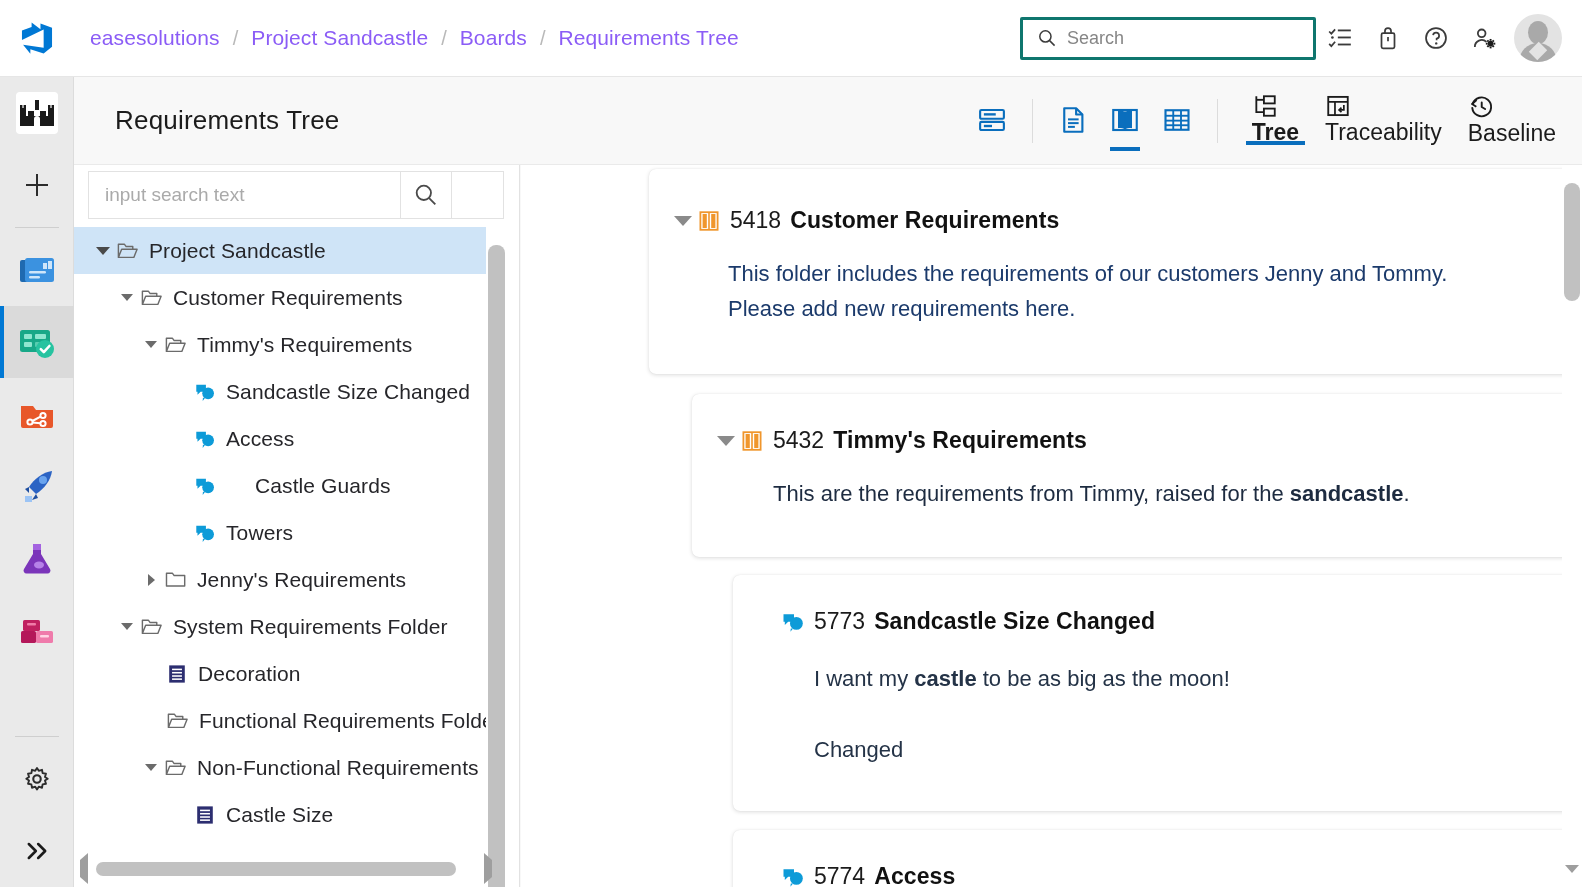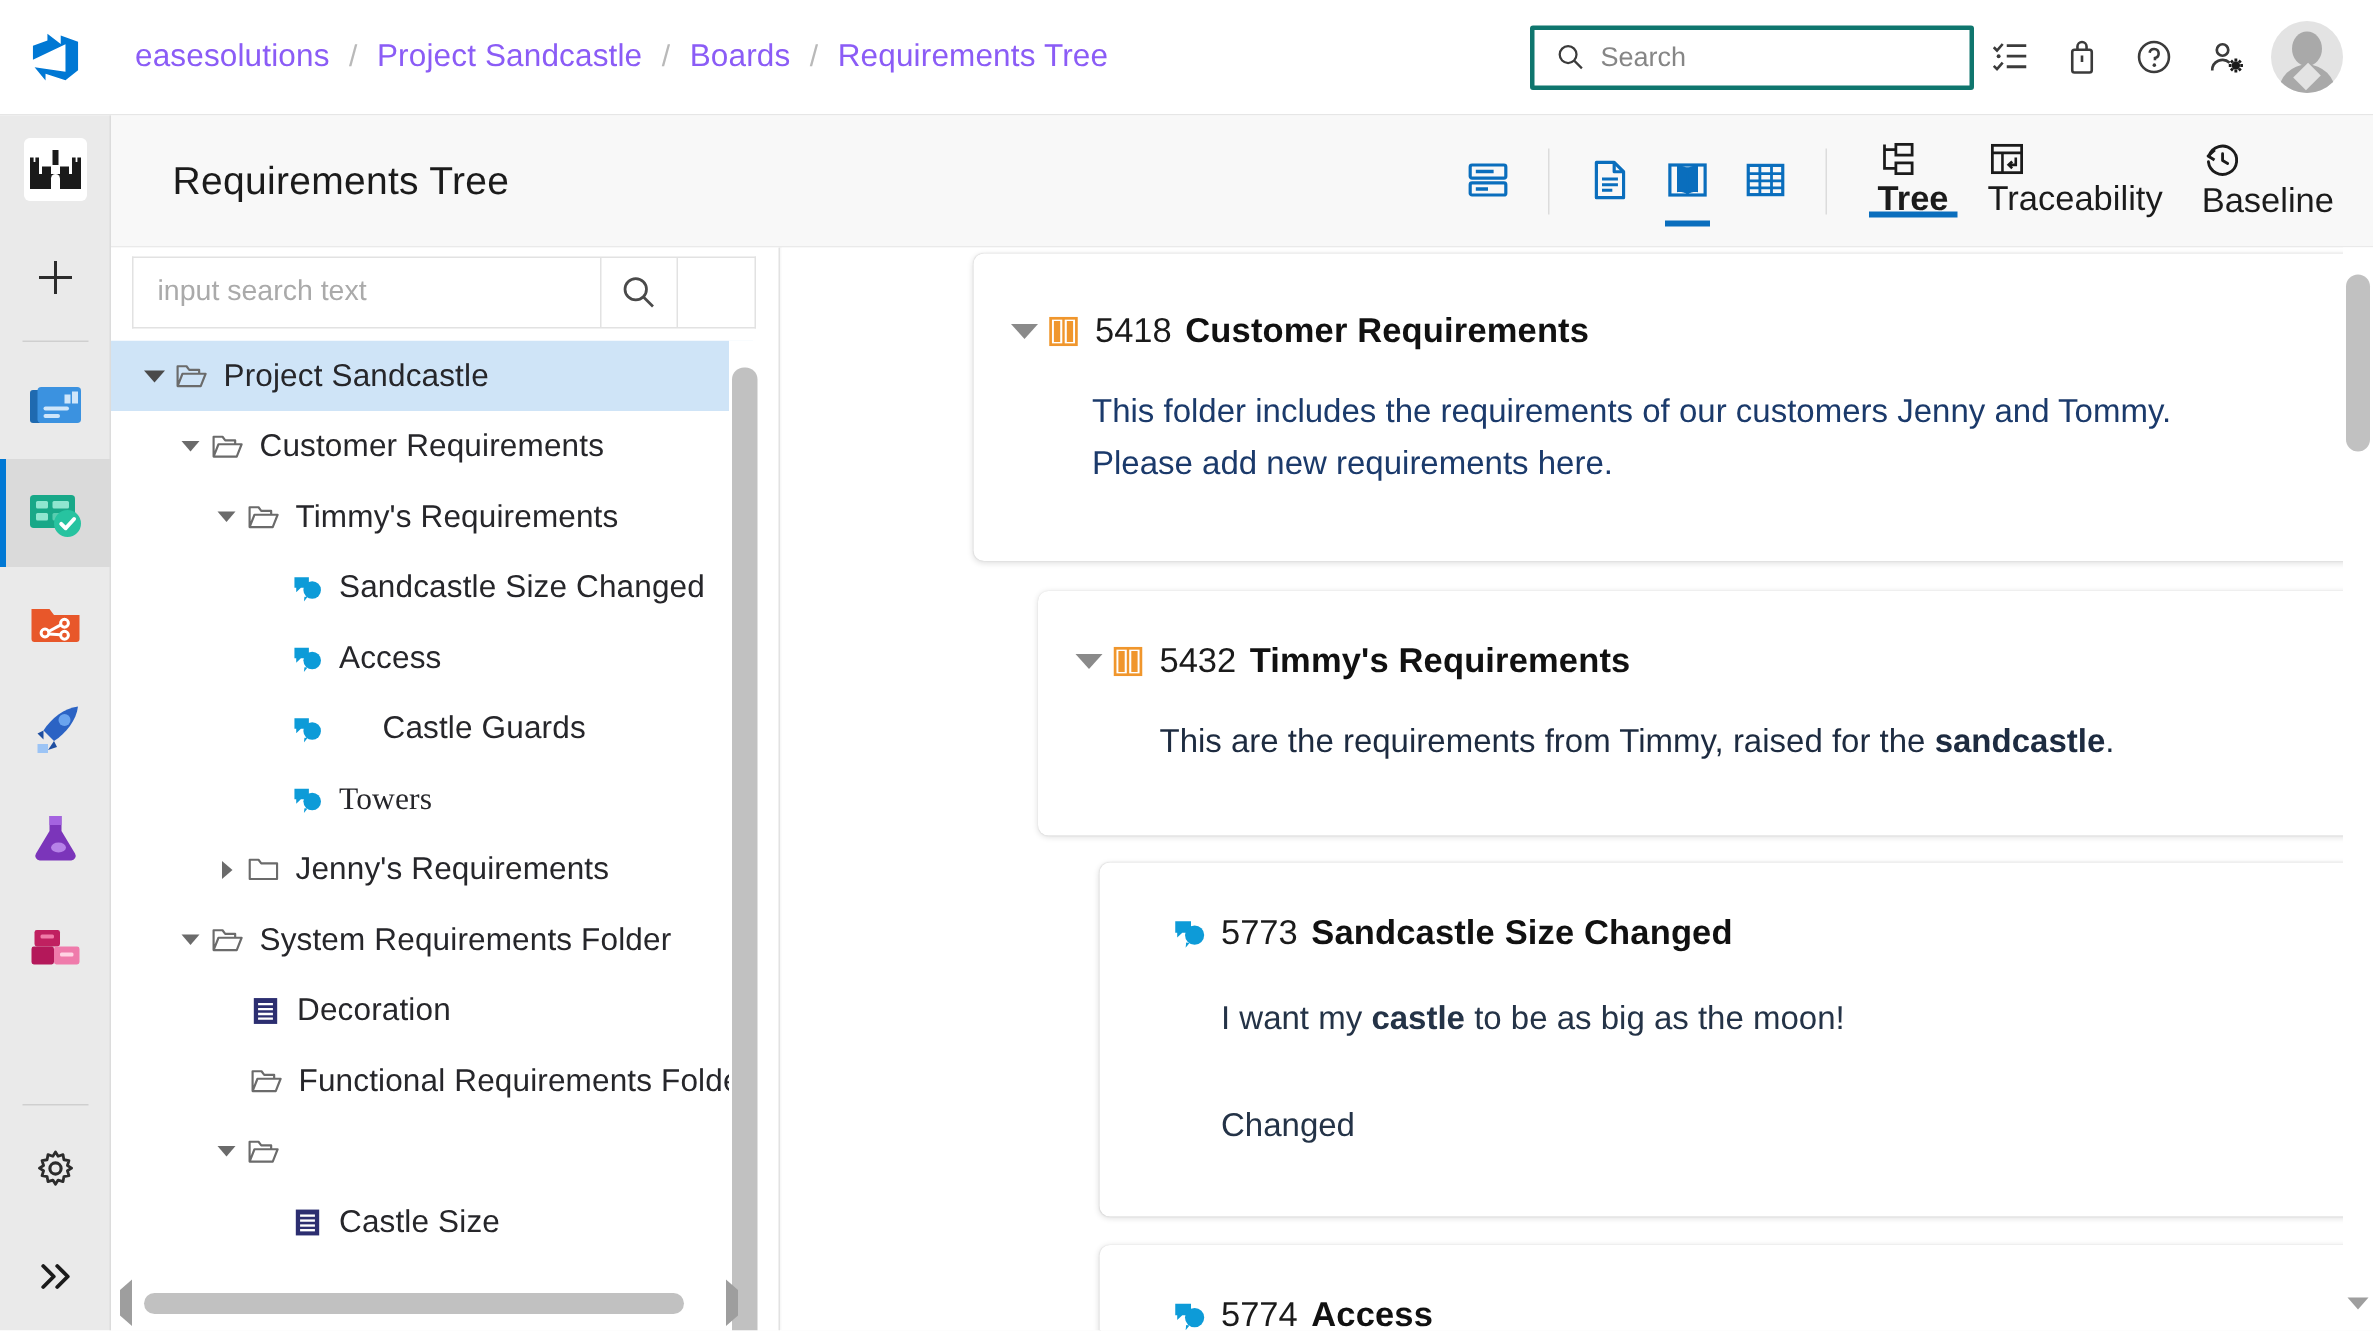--- a/index.html
+++ b/index.html
@@ -843,21 +843,21 @@
           <span class="ticon">
             <svg width="22" height="22" viewBox="0 0 24 24">
               <path d="M2.5 4.2 h10.5 v7.6 H7.2 l-3.4 3.2 v-3.2 H2.5 z" fill="#0d9bd8"></path>
               <circle cx="15.4" cy="13.4" r="6.4" fill="#0d9bd8"></circle>
               <path d="M12 18.6 l-2.6 3.2 l0.4 -3.4 z" fill="#0d9bd8"></path>
             </svg>
           </span>
           <span class="tlabel">Castle Guards</span>
         </div>
 
-        <div class="tnode" style="padding-left:120px;font-family:Liberation Serif, serif;">
+        <div class="tnode" style="padding-left:120px;">
           <span class="ticon">
             <svg width="22" height="22" viewBox="0 0 24 24">
               <path d="M2.5 4.2 h10.5 v7.6 H7.2 l-3.4 3.2 v-3.2 H2.5 z" fill="#0d9bd8"></path>
               <circle cx="15.4" cy="13.4" r="6.4" fill="#0d9bd8"></circle>
               <path d="M12 18.6 l-2.6 3.2 l0.4 -3.4 z" fill="#0d9bd8"></path>
             </svg>
           </span>
           <span class="tlabel">Towers</span>
         </div>
 
@@ -911,20 +911,21 @@
 
         <div class="tnode" style="padding-left:64px;">
           <span class="twist">
               <span class="tri-dn" style="border-top-color:#6b6b6b;border-left-width:6px;border-right-width:6px;border-top-width:7px;"></span>
             </span>
           <span class="ticon">
             <svg width="23" height="23" viewBox="0 0 24 24">
                 <path d="M2.5 19.2 V5.4 h6.2 l1.9 2.5 h6.9 v2.3 M2.5 19.2 l3.4 -8.6 H22 l-3.4 8.6 z" fill="none" stroke="#6b6b6b" stroke-width="1.5" stroke-linejoin="round"></path>
               </svg>
           </span>
+          <span class="tlabel">Non-Functional Requirements</span>
         </div>
 
         <div class="tnode" style="padding-left:120px;">
           <span class="ticon">
             <svg width="22" height="22" viewBox="0 0 24 24">
               <rect x="3.5" y="2.6" width="17" height="18.8" fill="#2c2e70"></rect>
               <g stroke="#ffffff" stroke-width="1.7">
                 <line x1="6.6" y1="7" x2="17.4" y2="7"></line>
                 <line x1="6.6" y1="10.6" x2="17.4" y2="10.6"></line>
                 <line x1="6.6" y1="14.2" x2="17.4" y2="14.2"></line>

